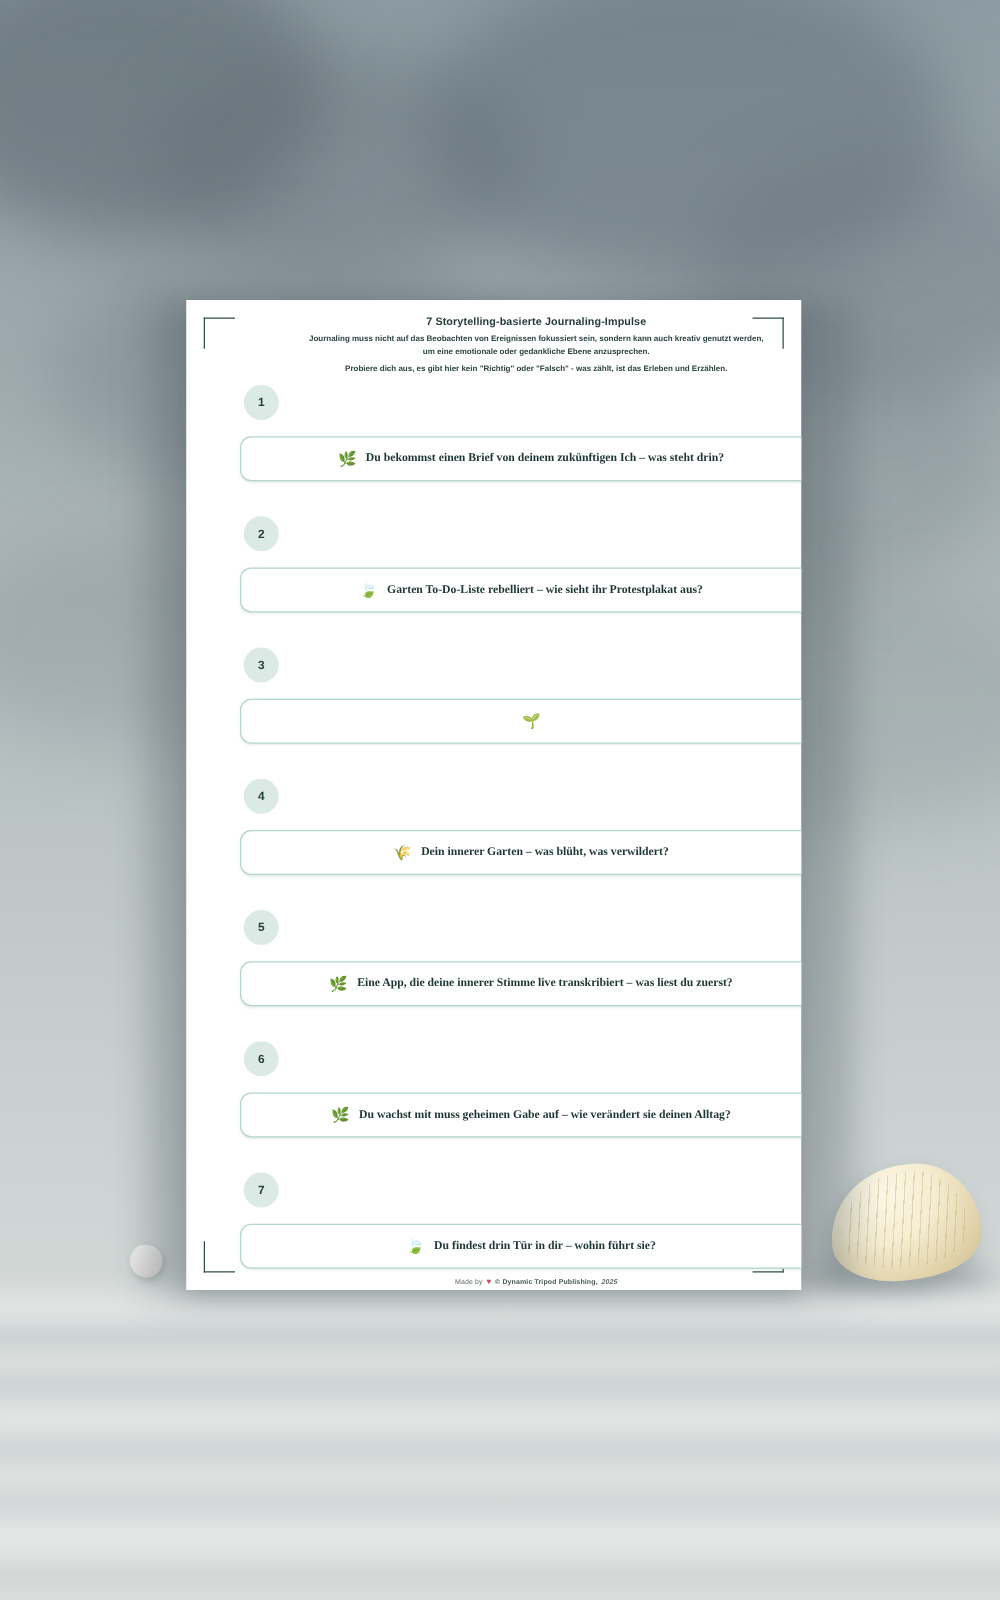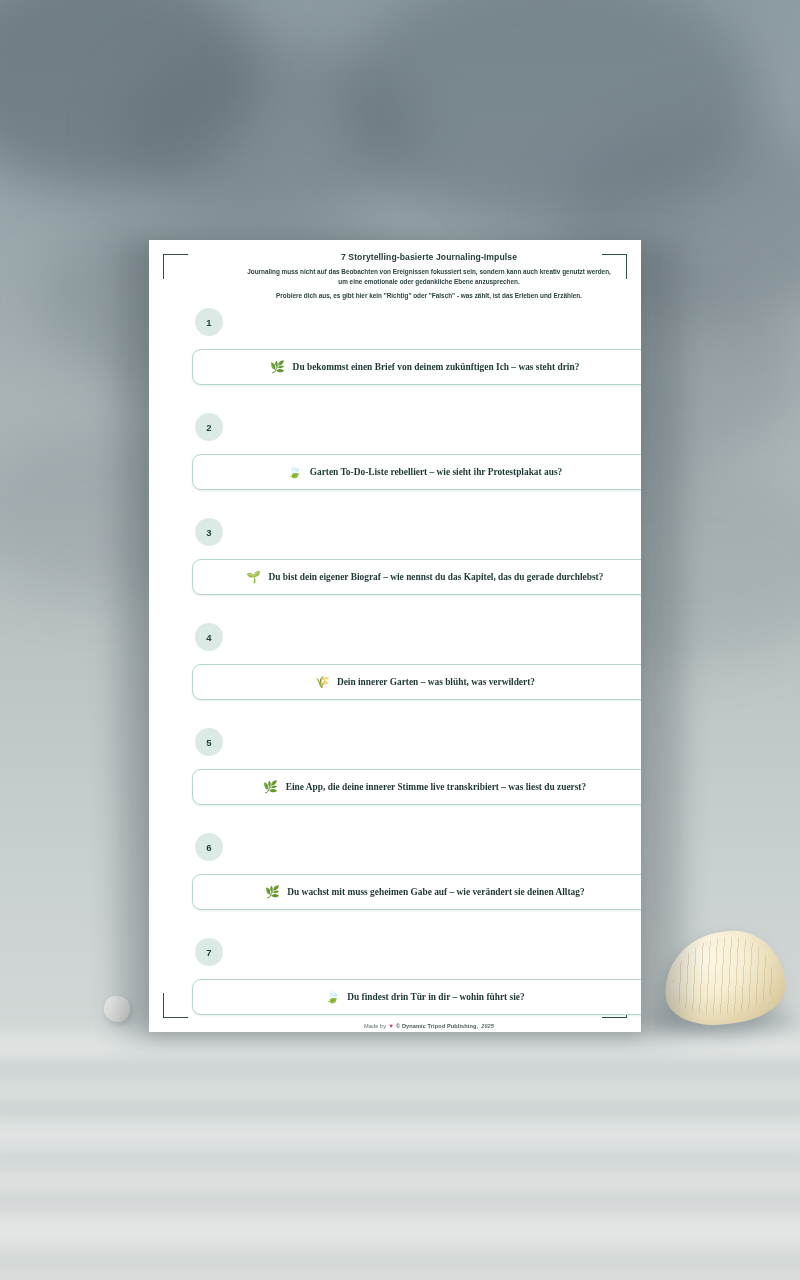--- a/index.html
+++ b/index.html
@@ -312,21 +312,20 @@
         <div class="prompt-card">
           <span class="leaf">🍃</span>
           <span class="prompt-text">Garten To-Do-Liste rebelliert – wie sieht ihr Protestplakat aus?</span>
         </div>
       </div>
 
       <div class="prompt-row">
         <div class="num-badge">3</div>
         <div class="prompt-card">
           <span class="leaf">🌱</span>
-          <span class="prompt-text">Du bist dein eigener Biograf – wie nennst du das Kapitel, das du gerade durchlebst?</span>
         </div>
       </div>
 
       <div class="prompt-row">
         <div class="num-badge">4</div>
         <div class="prompt-card">
           <span class="leaf">🌾</span>
           <span class="prompt-text">Dein innerer Garten – was blüht, was verwildert?</span>
         </div>
       </div>

